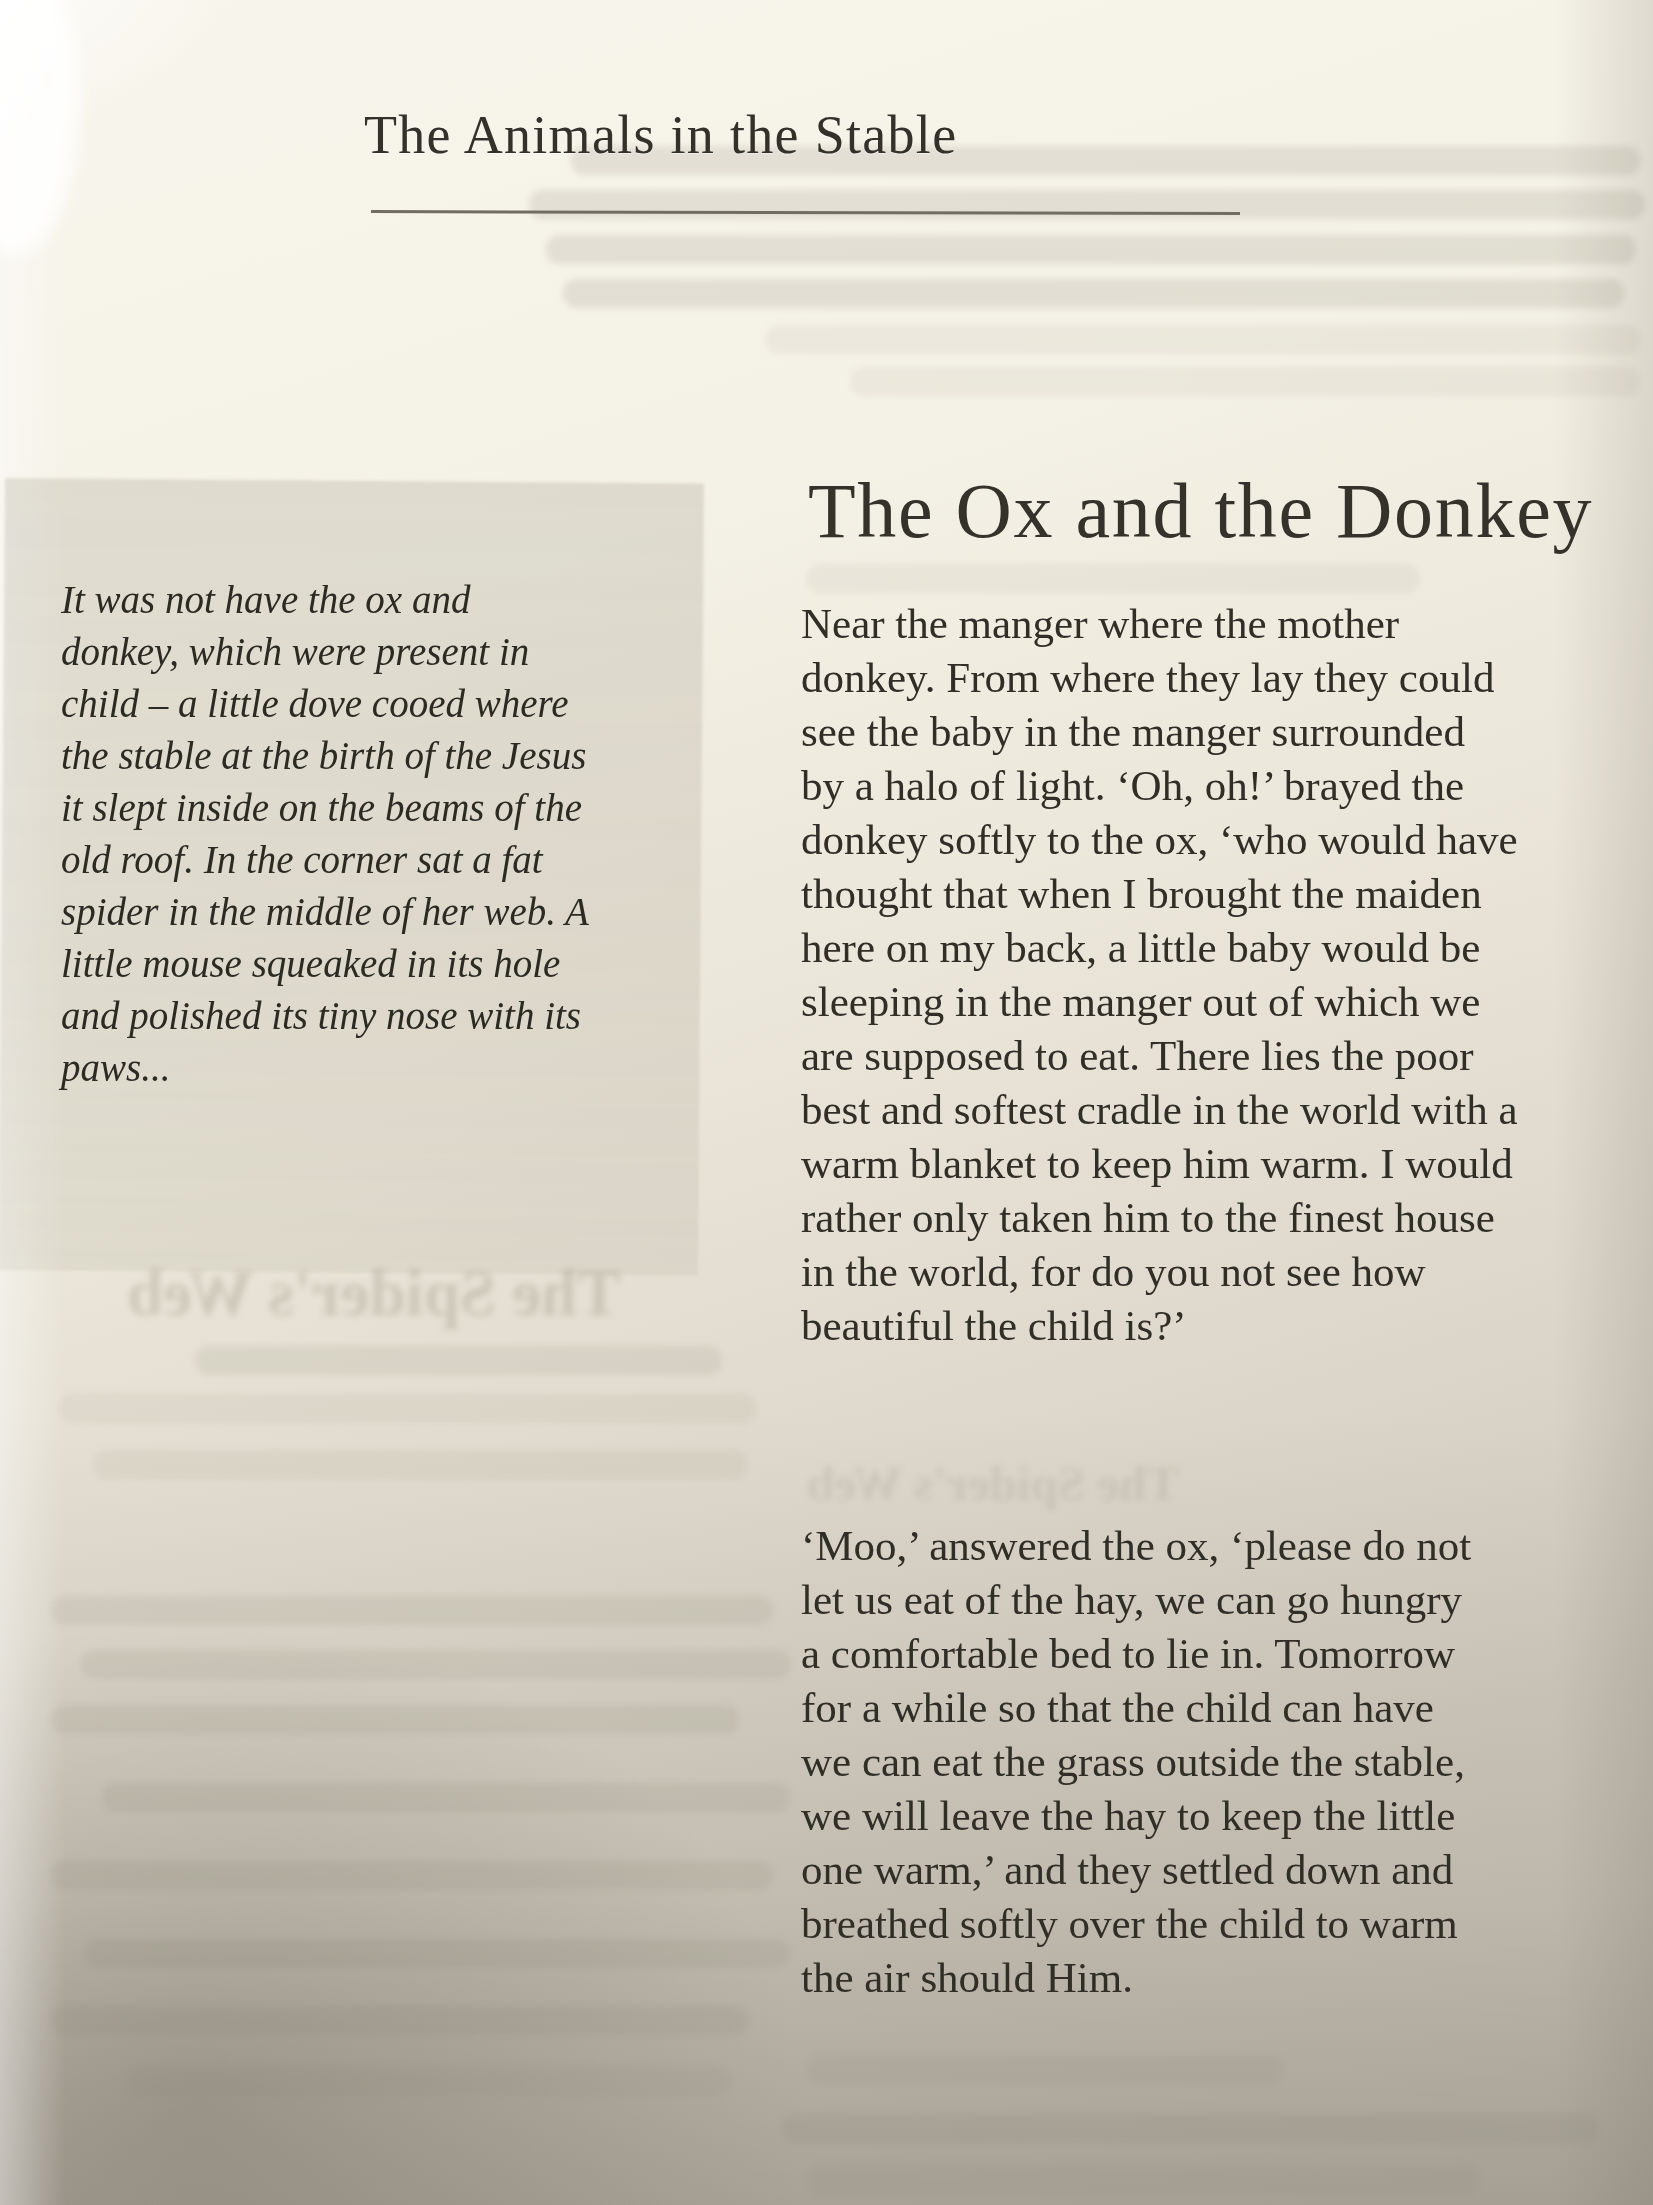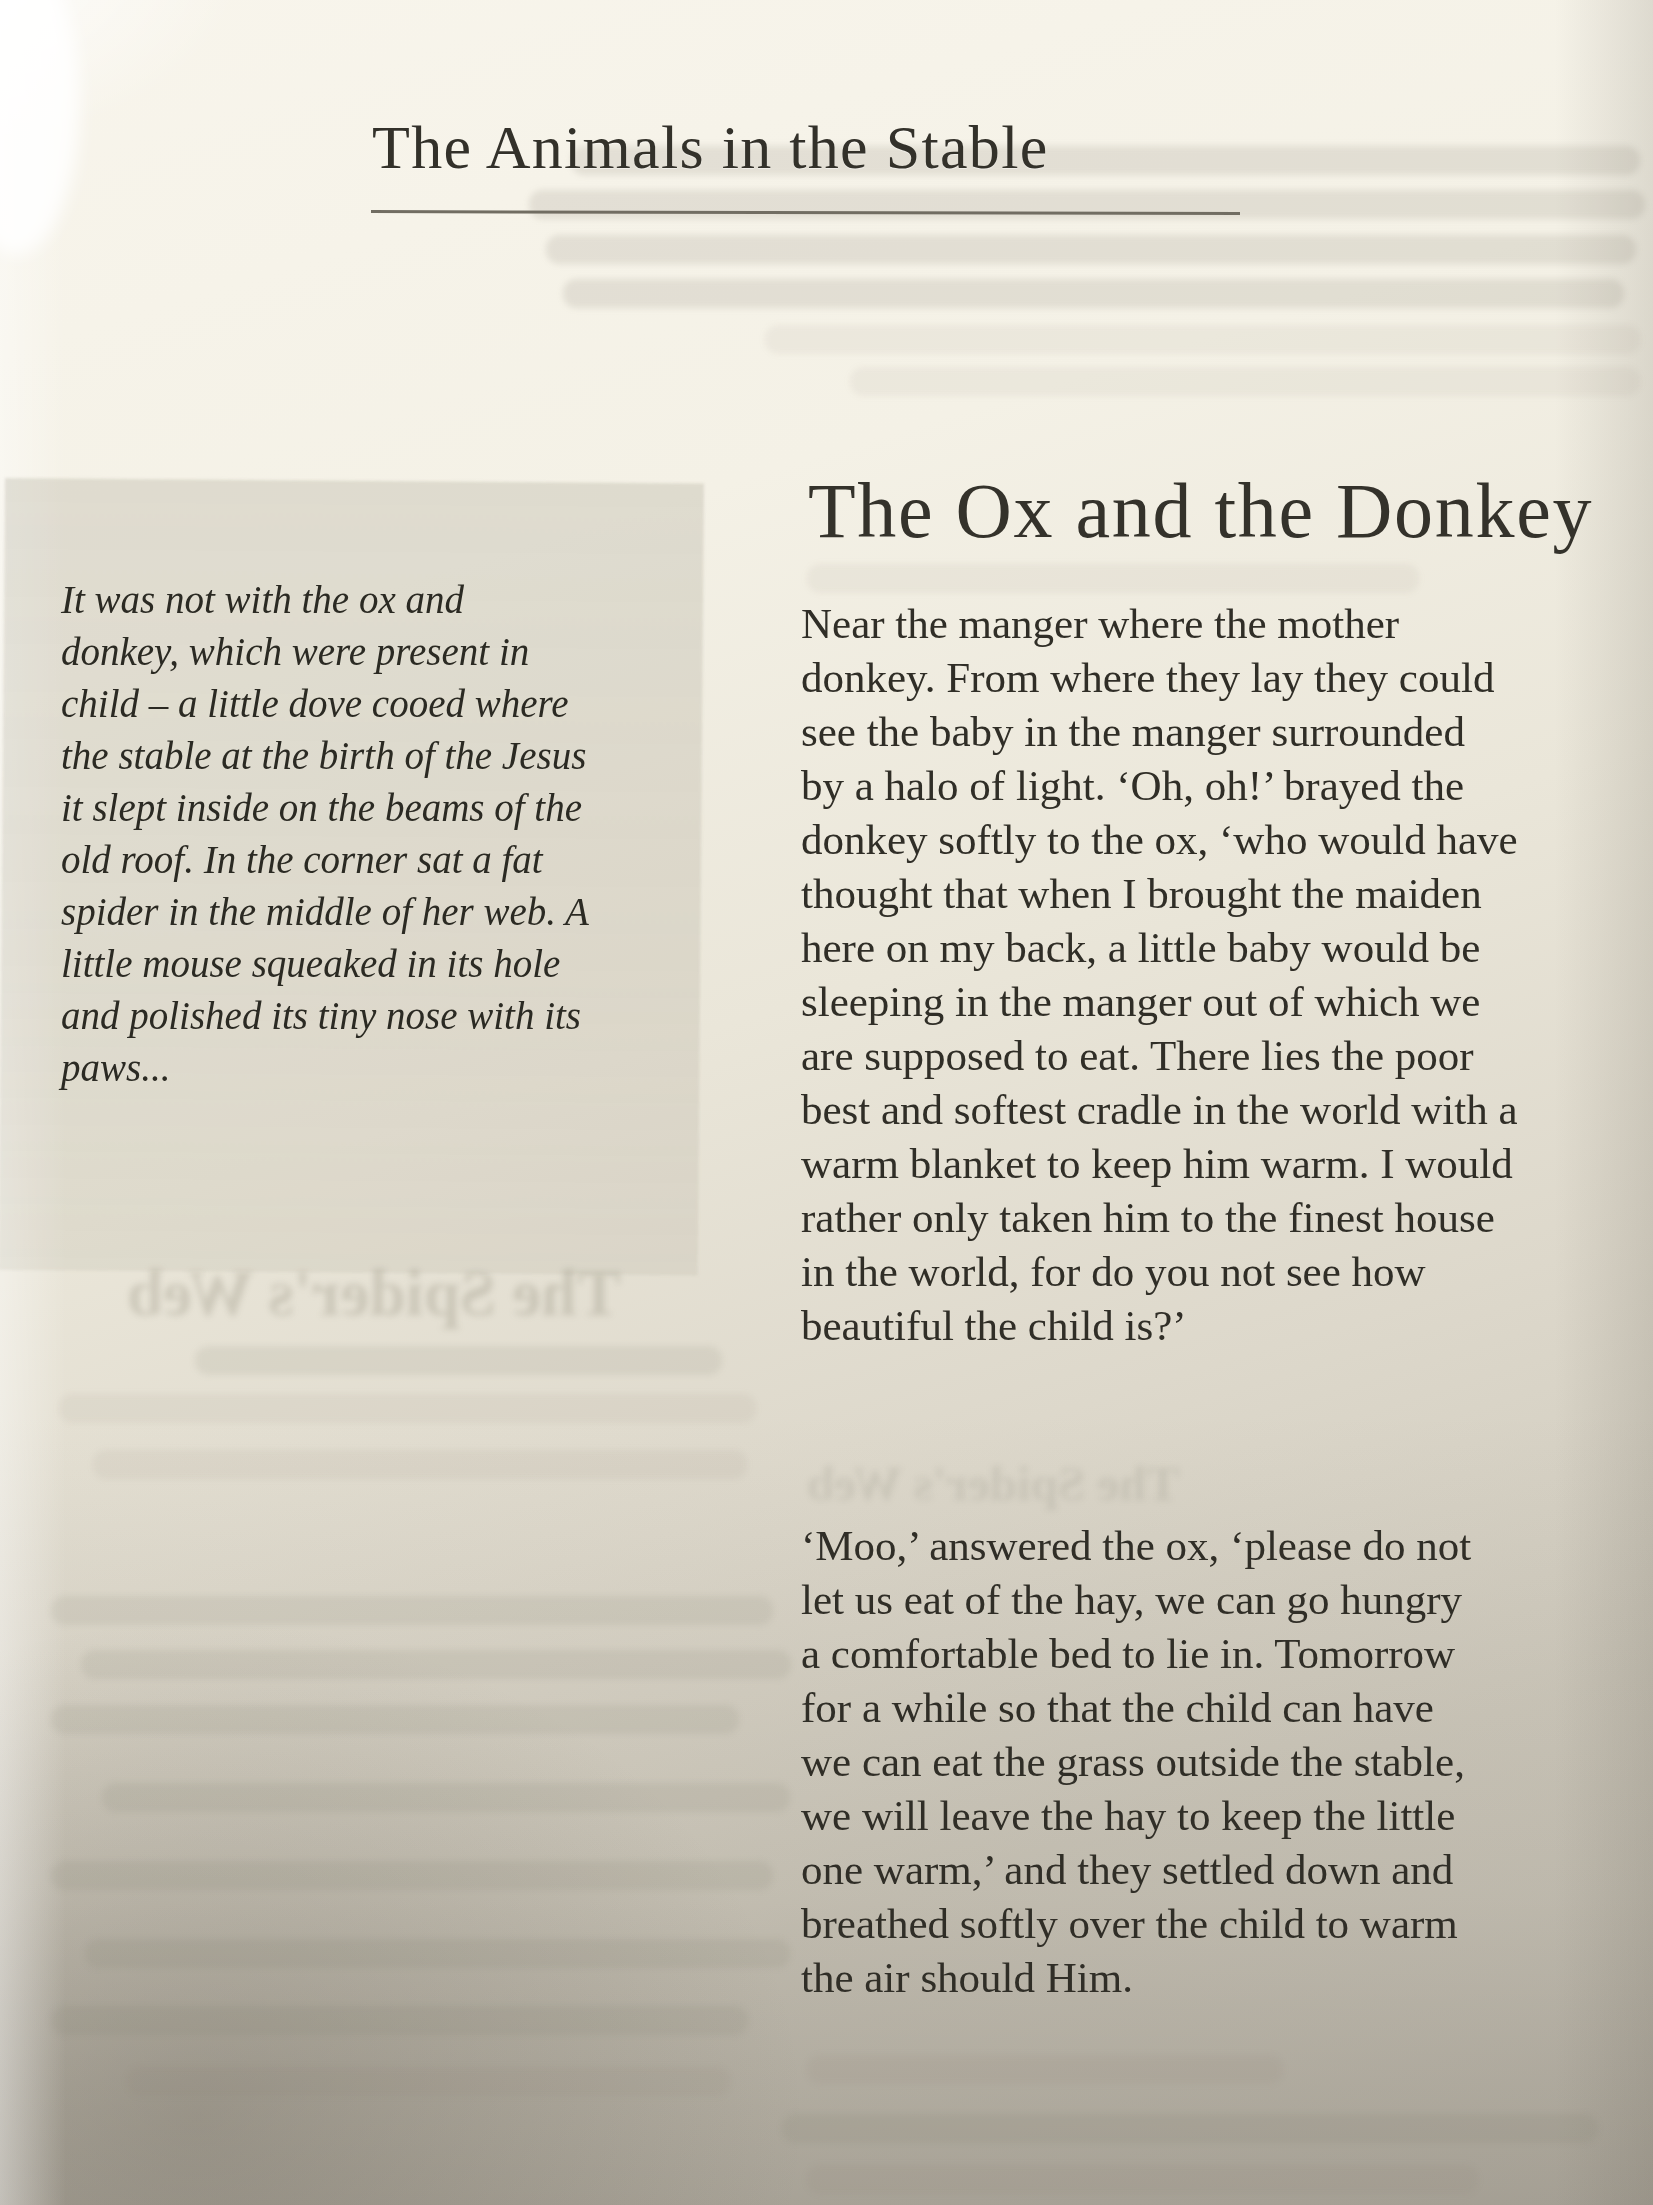--- a/index.html
+++ b/index.html
@@ -15,22 +15,22 @@
       radial-gradient(ellipse 935px 765px at 12% 96%, rgba(82,76,66,0.26), rgba(82,76,66,0) 65%),
       linear-gradient(to top, rgba(88,82,72,0.30) 0%, rgba(88,82,72,0.12) 14%, rgba(88,82,72,0) 36%),
       linear-gradient(163deg, #f8f5ec 0%, #f4f1e6 26%, #eae6d9 46%, #ddd8cb 64%, #cfcabd 80%, #c5c0b4 100%);
   }
   .corner-curl{
     position:absolute;left:-47px;top:-51px;width:127px;height:306px;
     background:rgba(255,255,255,0.85);border-radius:50%;filter:blur(8.5px);
   }
   
   .chapter-title{
-    position:absolute;left:364px;top:104px;margin:8px;
-    font-size:62px;font-weight:normal;letter-spacing:1.3px;
+    position:absolute;left:364px;top:104px;margin:0;
+    font-size:54px;font-weight:normal;letter-spacing:1.3px;
     color:#33312a;white-space:nowrap;line-height:1.15;
     text-shadow:0 0.8px 0.8px rgba(255,255,255,0.5);
   }
   .title-rule{
     position:absolute;left:371px;top:211px;width:869px;height:3.4px;
     background:#716d62;transform:rotate(0.12deg);
   }
   .sidebar-box{
     position:absolute;left:5.1px;top:478px;width:699px;height:792px;
     background:linear-gradient(180deg, rgba(126,120,101,0.19) 0%, rgba(126,120,101,0.15) 60%, rgba(126,120,101,0.10) 100%);
@@ -99,21 +99,21 @@
 
   <div class="ghost-bar faint" style="left:807px;top:2055px;width:476px;"></div>
   <div class="ghost-bar" style="left:782px;top:2114px;width:816px;"></div>
   <div class="ghost-bar faint" style="left:807px;top:2165px;width:671px;"></div>
 
   <h1 class="chapter-title">The Animals in the Stable</h1>
   <div class="title-rule"></div>
 
   <div class="sidebar-box"></div>
   <div class="sidebar-text">
-    <div>It was not with the ox and</div>
+    <div>It was not have the ox and</div>
     <div>donkey, which were present in</div>
     <div>child – a little dove cooed where</div>
     <div>the stable at the birth of the Jesus</div>
     <div>it slept inside on the beams of the</div>
     <div>old roof. In the corner sat a fat</div>
     <div>spider in the middle of her web. A</div>
     <div>little mouse squeaked in its hole</div>
     <div>and polished its tiny nose with its</div>
     <div>paws...</div>
   </div>

